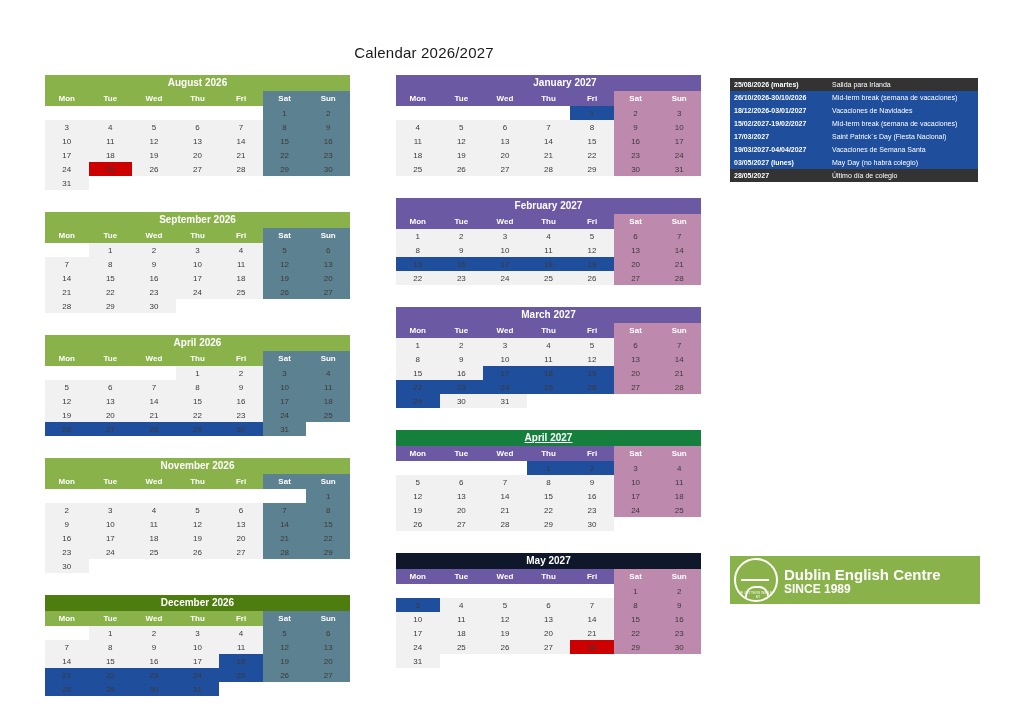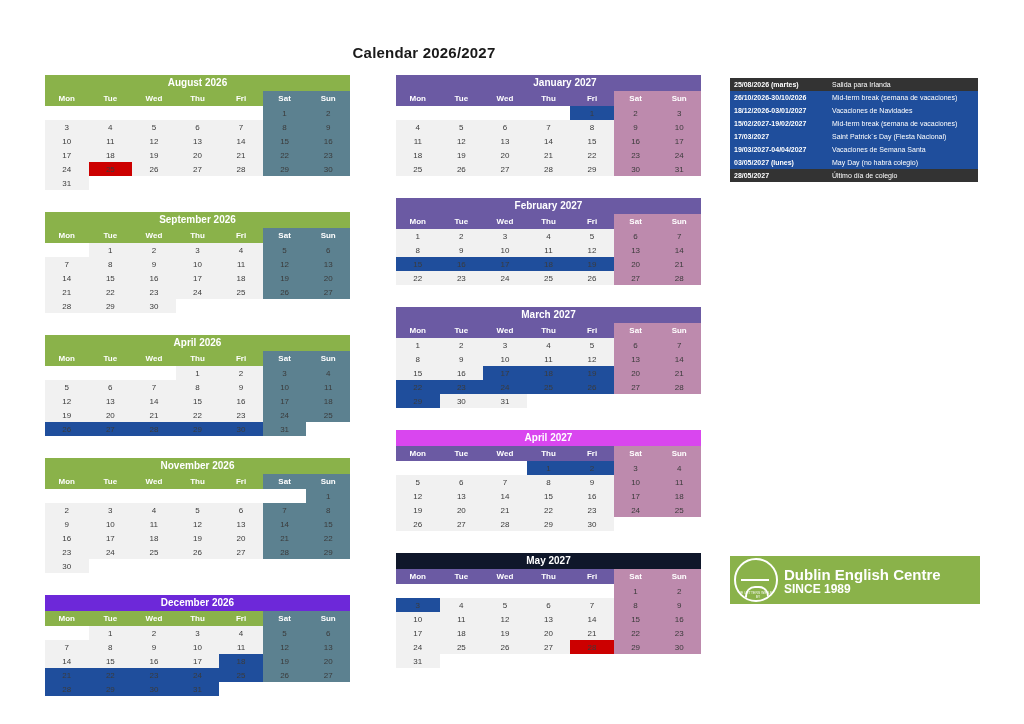--- a/index.html
+++ b/index.html
@@ -3,21 +3,21 @@
 <meta charset="utf-8">
 <style>
   html,body{margin:0;padding:0;}
   body{
     width:1024px;height:724px;background:#ffffff;
     font-family:"Liberation Sans", sans-serif;
     color:#222;position:relative;overflow:hidden;
   }
   .page-title{
     position:absolute;top:44px;left:0;width:848px;text-align:center;
-    font-size:15px;font-weight:bold;color:#1a1a1a;letter-spacing:.2px;
+    font-size:15px;font-weight:normal;color:#1a1a1a;letter-spacing:.2px;
   }
 
   
   .col{position:absolute;top:75px;}
   .col-left{left:45px;width:305px;}
   .col-mid{left:396px;width:305px;}
 
   .cal{width:305px;margin-bottom:22px;}
   .cal-title{
     height:16px;line-height:16px;text-align:center;color:#ffffff;
@@ -355,21 +355,21 @@
             <td class="blank">&nbsp;</td>
             <td class="blank">&nbsp;</td>
             <td class="blank">&nbsp;</td>
             <td class="blank">&nbsp;</td>
             <td class="blank">&nbsp;</td>
           </tr>
         </tbody>
       </table>
     </div>
     <div class="cal">
-      <div class="cal-title" style="background: #6d28d9;">December 2026</div>
+      <div class="cal-title" style="background: #4d7c0f;">December 2026</div>
       <table class="cal-grid">
         <thead>
           <tr>
             <th class="hdr-wd">Mon</th>
             <th class="hdr-wd">Tue</th>
             <th class="hdr-wd">Wed</th>
             <th class="hdr-wd">Thu</th>
             <th class="hdr-wd">Fri</th>
             <th class="hdr-we">Sat</th>
             <th class="hdr-we">Sun</th>
@@ -600,21 +600,21 @@
             <td class="wd">31</td>
             <td class="blank">&nbsp;</td>
             <td class="blank">&nbsp;</td>
             <td class="blank">&nbsp;</td>
             <td class="blank">&nbsp;</td>
           </tr>
         </tbody>
       </table>
     </div>
     <div class="cal">
-      <div class="cal-title" style="background: #d946ef;">April 2027</div>
+      <div class="cal-title" style="background: #15803d; text-decoration: underline;">April 2027</div>
       <table class="cal-grid">
         <thead>
           <tr>
             <th class="hdr-wd2">Mon</th>
             <th class="hdr-wd2">Tue</th>
             <th class="hdr-wd2">Wed</th>
             <th class="hdr-wd2">Thu</th>
             <th class="hdr-wd2">Fri</th>
             <th class="hdr-we2">Sat</th>
             <th class="hdr-we2">Sun</th>

